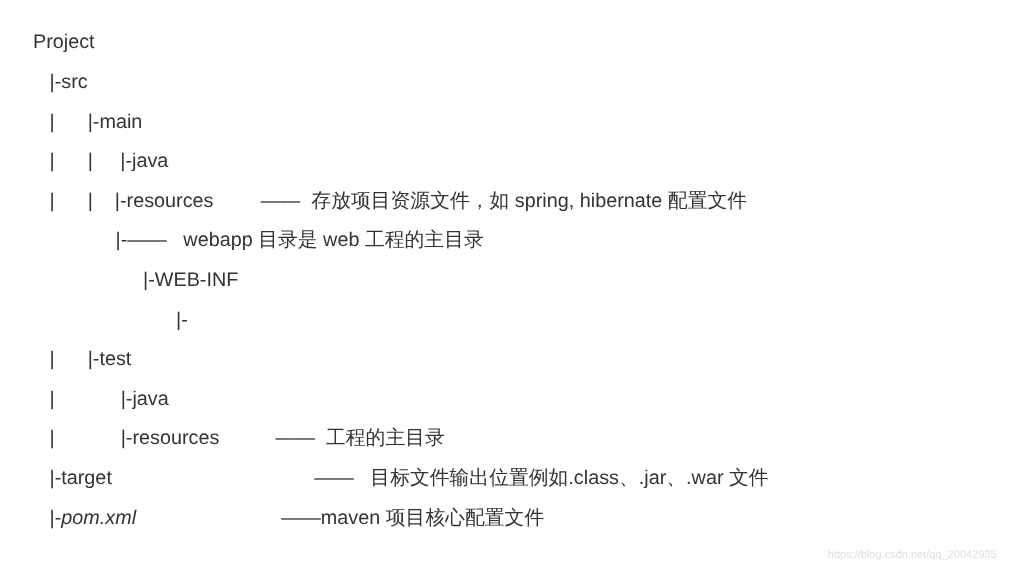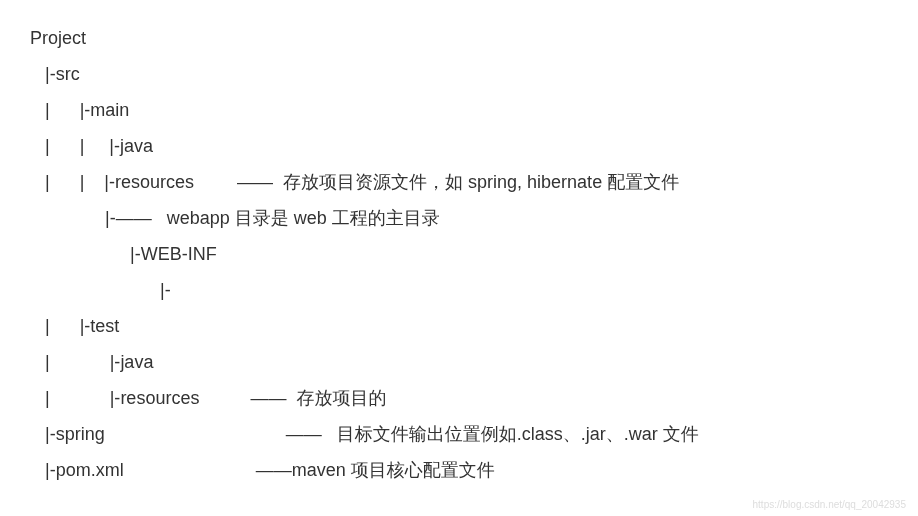--- a/index.html
+++ b/index.html
@@ -90,30 +90,30 @@
   </div>
 
   <div class="row">
     <span class="prefix">   |            |-</span>
     <span class="name" style="width:152px;display:inline-block;">java</span>
   </div>
 
   <div class="row">
     <span class="prefix">   |            |-</span>
     <span class="name" style="width:130px;display:inline-block;">resources</span>
-    <span class="desc">——  存放项目的</span>
+    <span class="desc">——  工程的主目录</span>
   </div>
 
   <div class="row">
     <span class="prefix">   |-</span>
-    <span class="name" style="width:230px;display:inline-block;">spring</span>
+    <span class="name" style="width:230px;display:inline-block;">target</span>
     <span class="desc">——   目标文件输出位置例如.class、.jar、.war 文件</span>
   </div>
 
   <div class="row">
     <span class="prefix">   |-</span>
-    <span class="name" style="width:200px;display:inline-block;">pom.xml</span>
+    <span class="name" style="width:200px;display:inline-block;font-style:italic;">pom.xml</span>
     <span class="desc">——maven 项目核心配置文件</span>
   </div>
 
 </div>
 
 <div class="watermark">https://blog.csdn.net/qq_20042935</div>
 
 </body></html>

